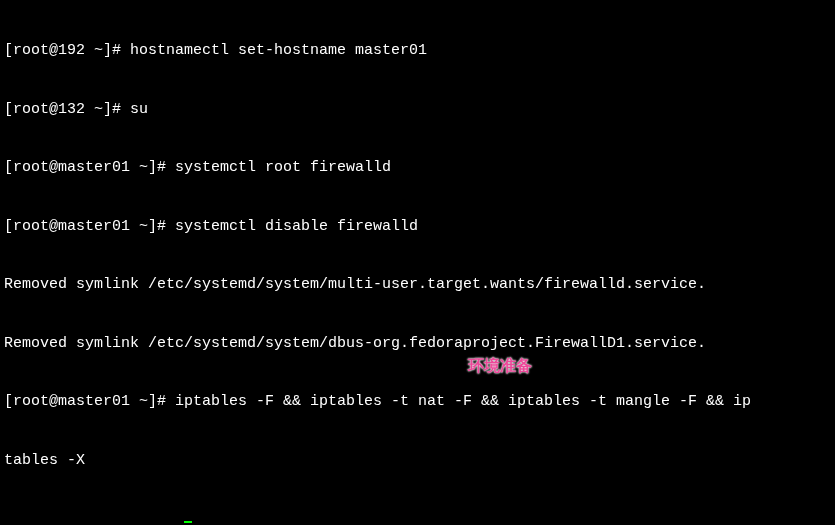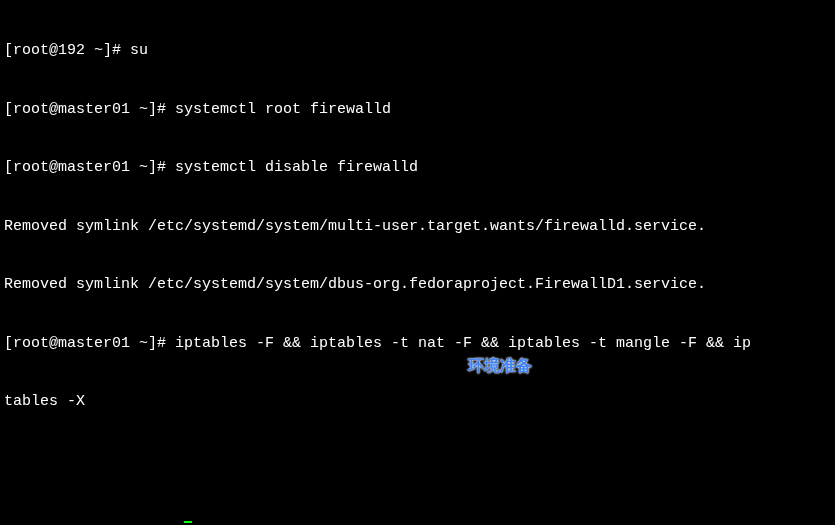--- a/index.html
+++ b/index.html
@@ -21,40 +21,41 @@
     }
     .terminal {
       white-space: pre-wrap;
       word-break: break-all;
     }
     .line {
       display: block;
     }
     .annotation {
       position: absolute;
-      color: #3b82f6;
+      color: #ec4899;
       font-weight: bold;
       font-family: 'Microsoft YaHei', SimHei, sans-serif;
       font-size: 16px;
       text-shadow: 0 0 2px #fff, 0 0 2px #fff;
     }
     .cursor-indicator {
       position: absolute;
       bottom: 2px;
       left: 184px;
       width: 8px;
       height: 2px;
       background: #00ff00;
     }
   </style>
 </head>
 <body>
 
 <div class="terminal">
-  <span class="line">[root@192 ~]# su</span>
+  <span class="line">[root@192 ~]# hostnamectl set-hostname master01</span>
+  <span class="line">[root@132 ~]# su</span>
   <span class="line">[root@master01 ~]# systemctl root firewalld</span>
   <span class="line">[root@master01 ~]# systemctl disable firewalld</span>
   <span class="line">Removed symlink /etc/systemd/system/multi-user.target.wants/firewalld.service.</span>
   <span class="line">Removed symlink /etc/systemd/system/dbus-org.fedoraproject.FirewallD1.service.</span>
   <span class="line">[root@master01 ~]# iptables -F &amp;&amp; iptables -t nat -F &amp;&amp; iptables -t mangle -F &amp;&amp; ip</span>
   <span class="line">tables -X</span>
   
   
   
   

